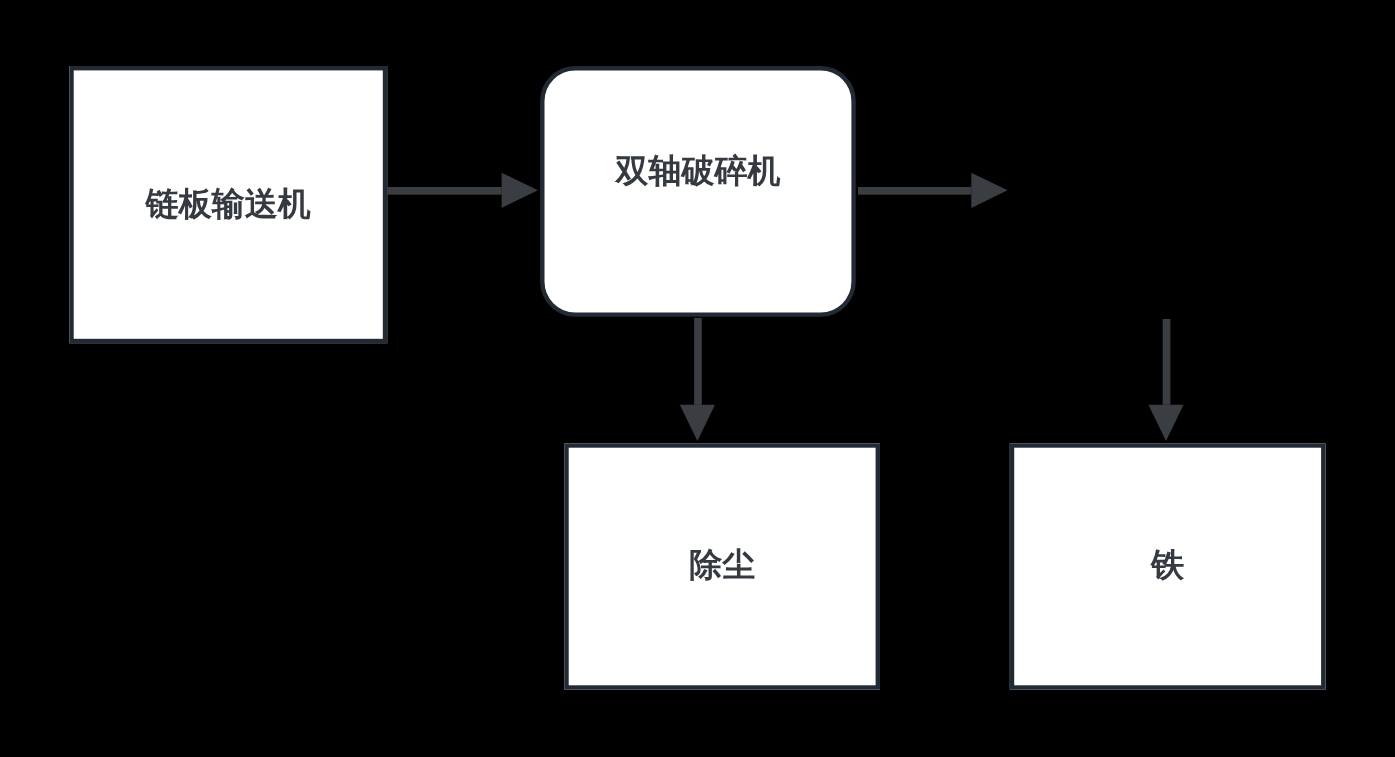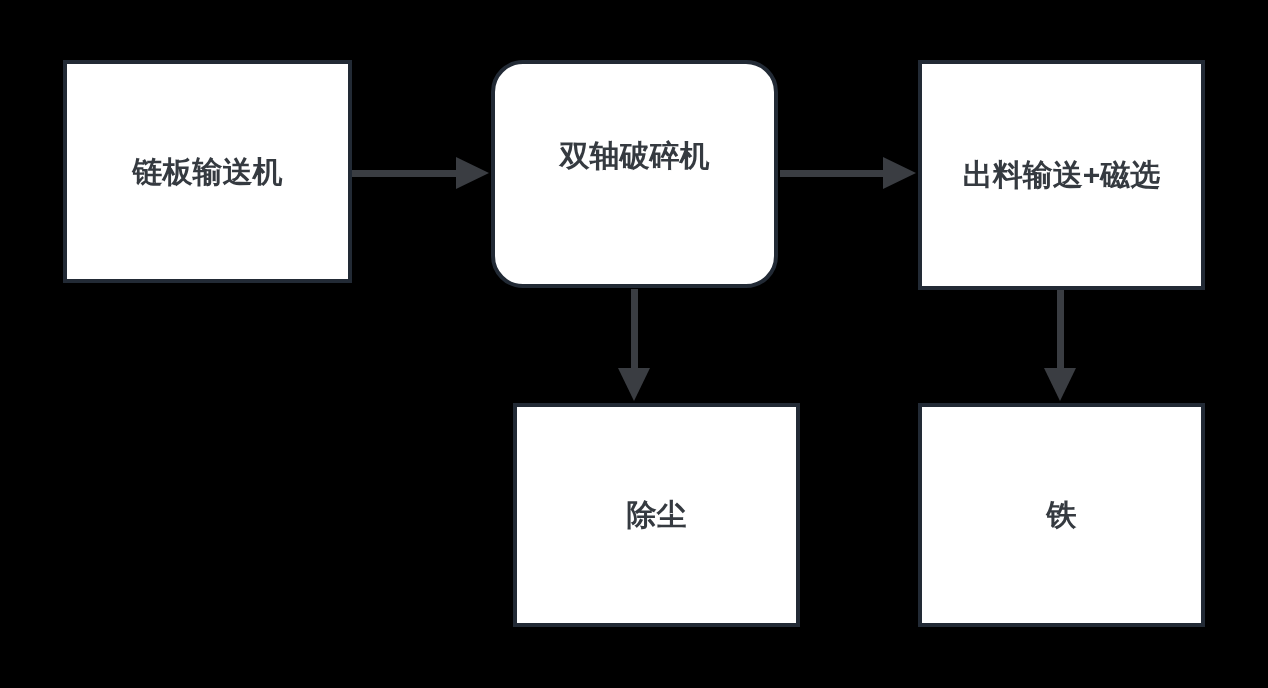--- a/index.html
+++ b/index.html
@@ -27,21 +27,21 @@
   .node .label{
     color:var(--label);
     font-size:30px;
     font-weight:bold;
     line-height:1.2;
     text-align:center;
     white-space:nowrap;
   }
   .node-crusher .label{transform:translateY(-18px);}
   
-  .node-conveyor {left:63px;  top:60px;  width:289px; height:223px;}
+  .node-conveyor {left:63px;  top:60px;  width:289px; height:252px;}
   .node-crusher  {left:491px; top:60px;  width:287px; height:228px;border-radius:32px;}
   .node-discharge{left:918px; top:60px;  width:287px; height:230px;}
   .node-dust     {left:513px; top:403px; width:287px; height:224px;}
   .node-iron     {left:918px; top:403px; width:287px; height:224px;}
   
   .arrow{position:absolute;display:flex;}
   .arrow-h{flex-direction:row;align-items:center;}
   .arrow-v{flex-direction:column;align-items:center;}
   .arrow .shaft{background:var(--arrow);flex:1;}
   .arrow-h .shaft{height:7px;}
@@ -69,23 +69,20 @@
 <div class="stage">
 
   <div class="node node-conveyor">
     <span class="label">链板输送机</span>
   </div>
 
   <div class="node node-crusher">
     <span class="label">双轴破碎机</span>
   </div>
 
-  <div class="node node-discharge">
-    <span class="label">出料输送+磁选</span>
-  </div>
 
   <div class="node node-dust">
     <span class="label">除尘</span>
   </div>
 
   <div class="node node-iron">
     <span class="label">铁</span>
   </div>
 
   <div class="arrow arrow-h arrow-1">

